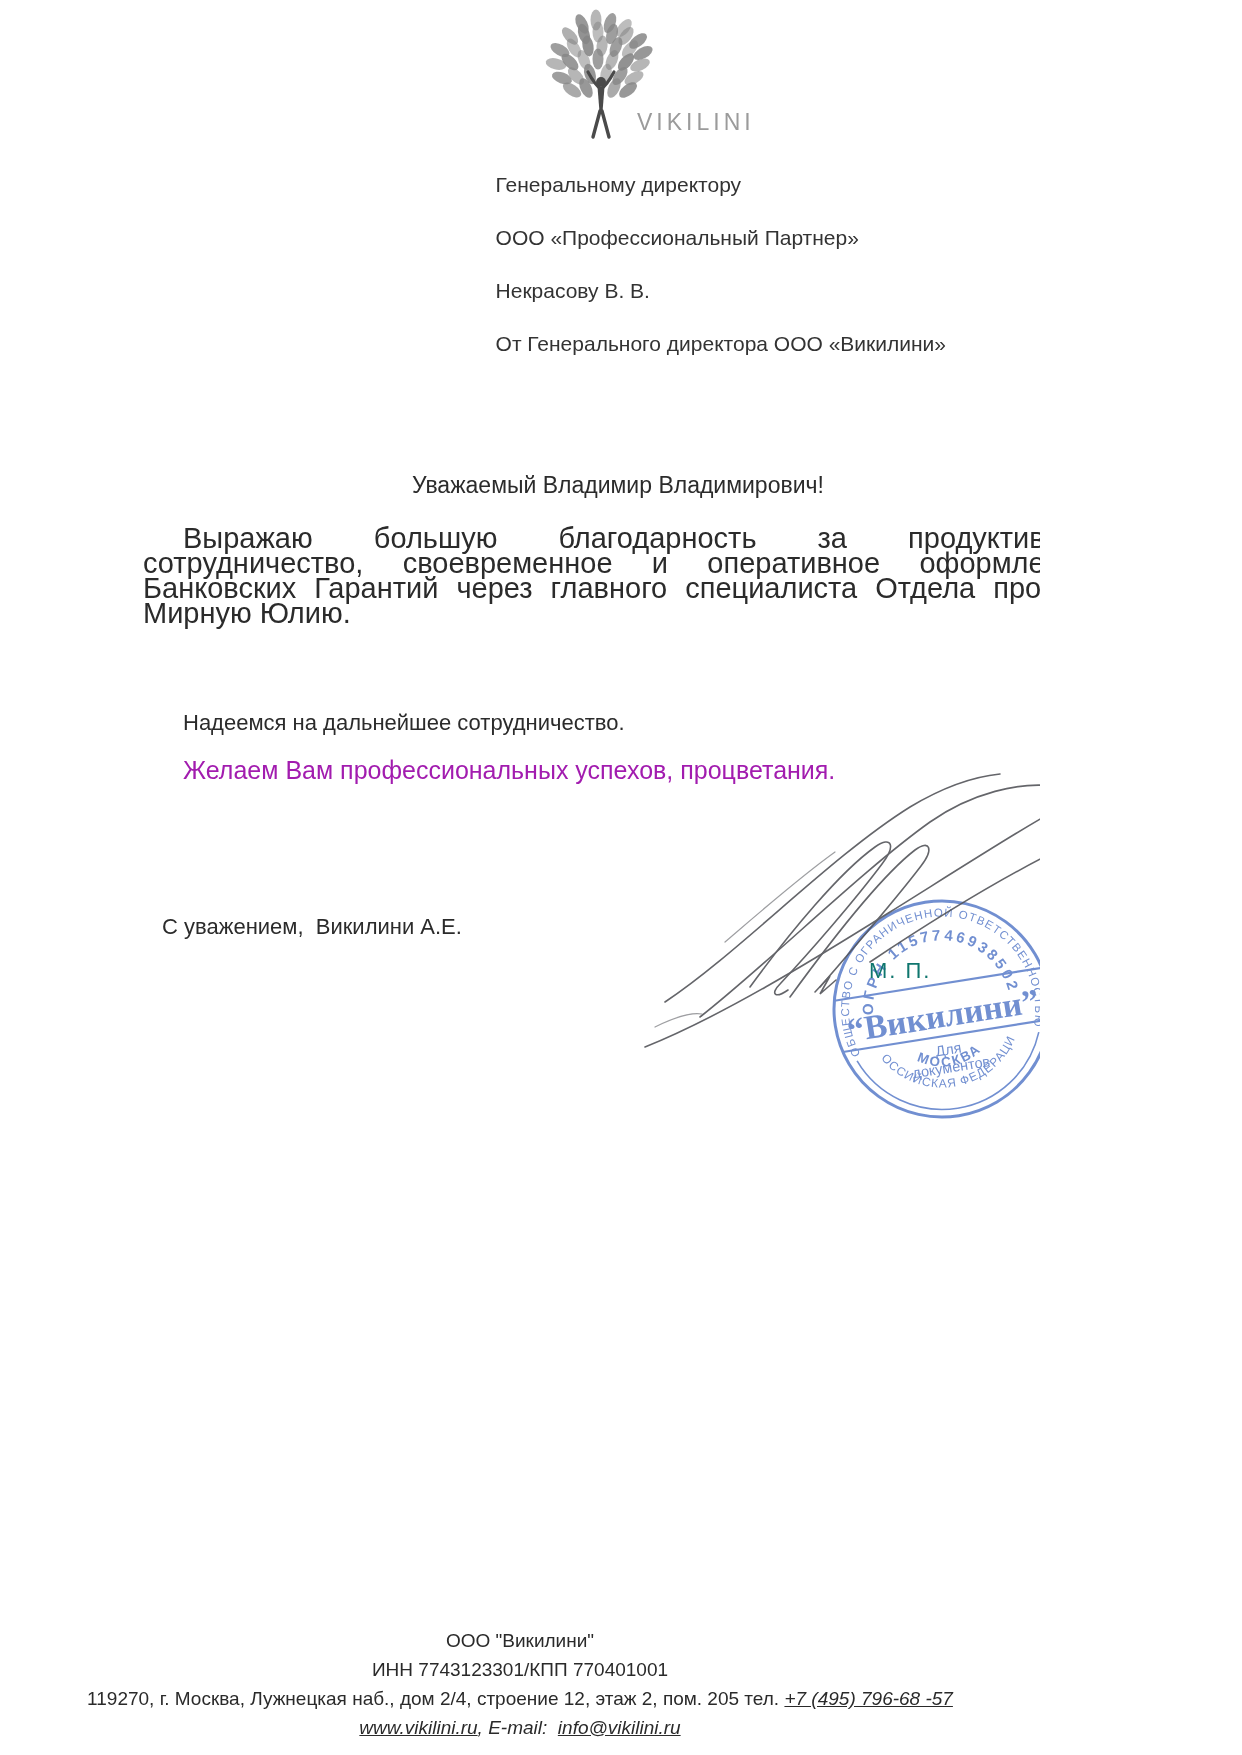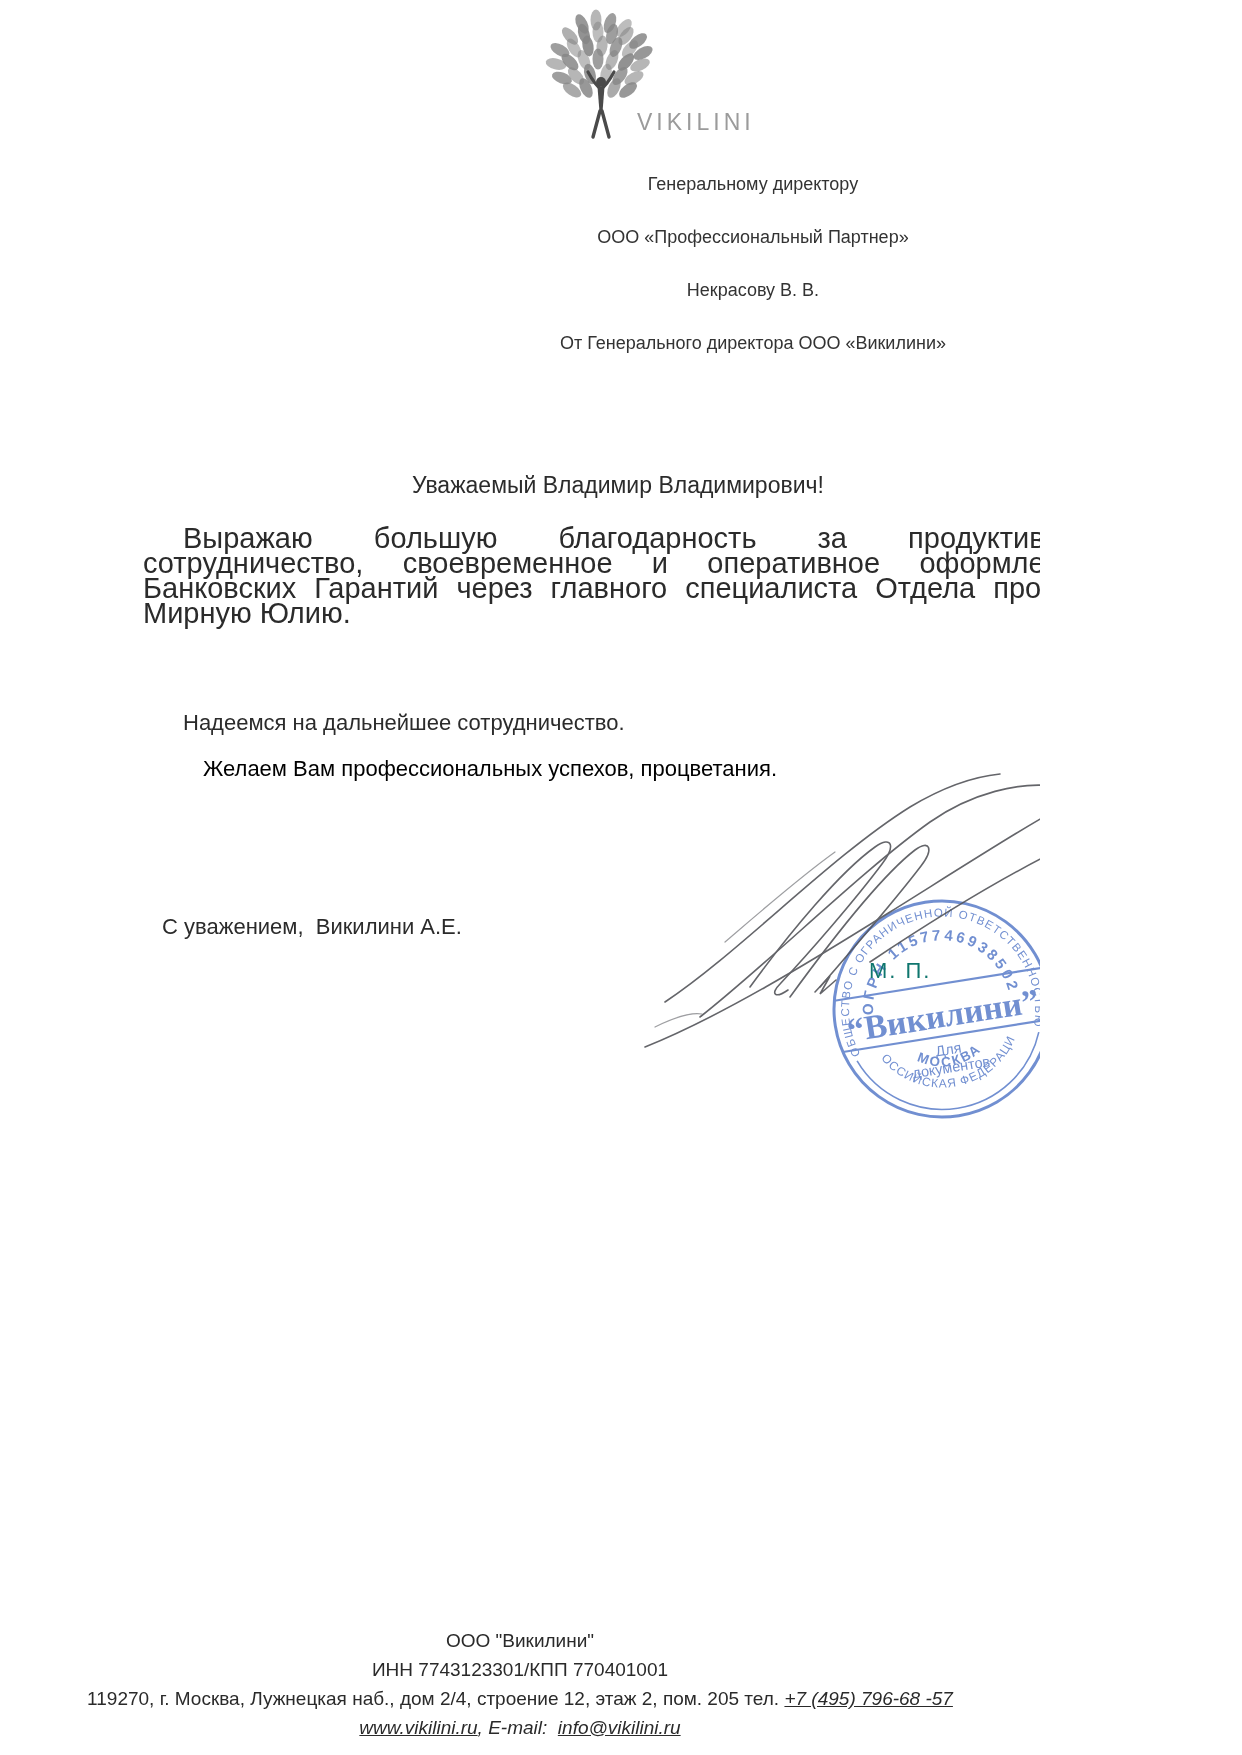--- a/index.html
+++ b/index.html
@@ -7,32 +7,32 @@
     position:relative;
     width:1040px;height:1755px;
     background:#ffffff;
     font-family:"Liberation Sans", sans-serif;
     color:#2d2d2d;
     overflow:hidden;
   }
   .logo-svg{position:absolute;left:525px;top:6px;width:300px;height:140px;}
   .recipient{
     position:absolute;top:158px;right:94px;
-    text-align:center;font-size:18px;line-height:53px;color:#333;
+    text-align:left;font-size:21px;line-height:53px;color:#333;
   }
   .salutation{
     position:absolute;top:472px;left:143px;width:950px;
     text-align:center;font-size:23px;color:#2b2b2b;
   }
   .para1{
     position:absolute;top:526px;left:143px;width:950px;
     font-size:29px;line-height:25px;text-align:justify;text-indent:40px;color:#2b2b2b;
   }
   .para2{position:absolute;top:698px;left:183px;font-size:22px;color:#2b2b2b;margin-top:12px;}
-  .para3{position:absolute;top:756px;left:183px;font-size:22px;color:#000000;margin-left:20px;}
+  .para3{position:absolute;top:756px;left:183px;font-size:25px;color:#a21caf;}
   .signoff{position:absolute;top:914px;left:162px;font-size:22px;color:#2b2b2b;white-space:pre;}
   .seal-mark{
     position:absolute;left:869px;top:958px;
     font-size:22px;letter-spacing:2px;color:#0f766e;z-index:4;
   }
   .stamp-svg{position:absolute;left:828px;top:895px;width:228px;height:228px;z-index:2;}
   .signature-svg{position:absolute;left:630px;top:762px;width:470px;height:310px;z-index:3;}
   .footer{
     position:absolute;top:1626px;left:0;width:100%;
     text-align:center;font-size:19px;line-height:29px;color:#2a2a2a;

